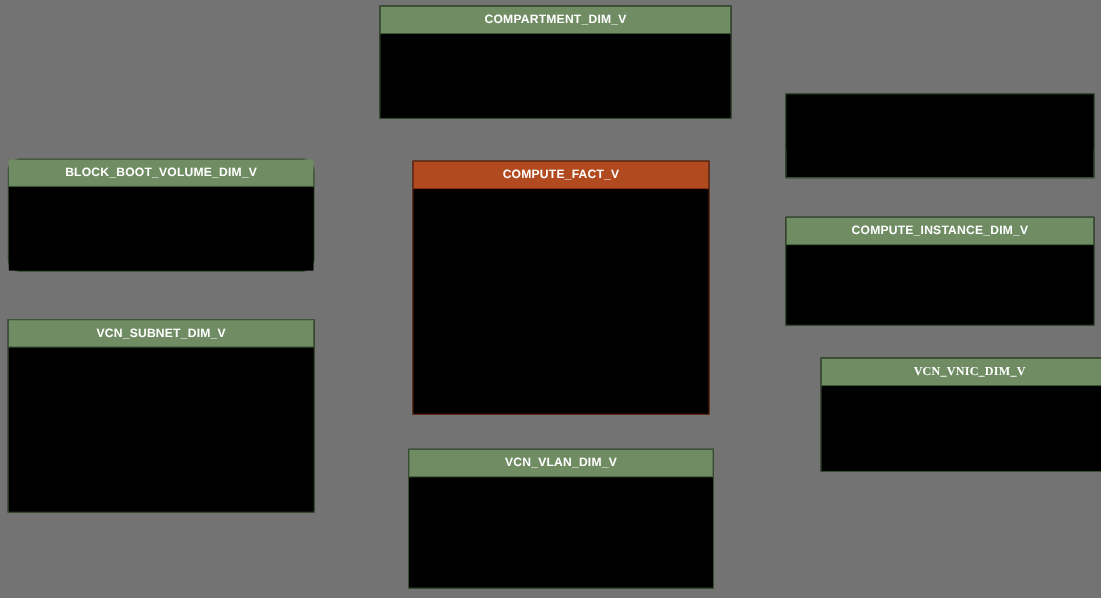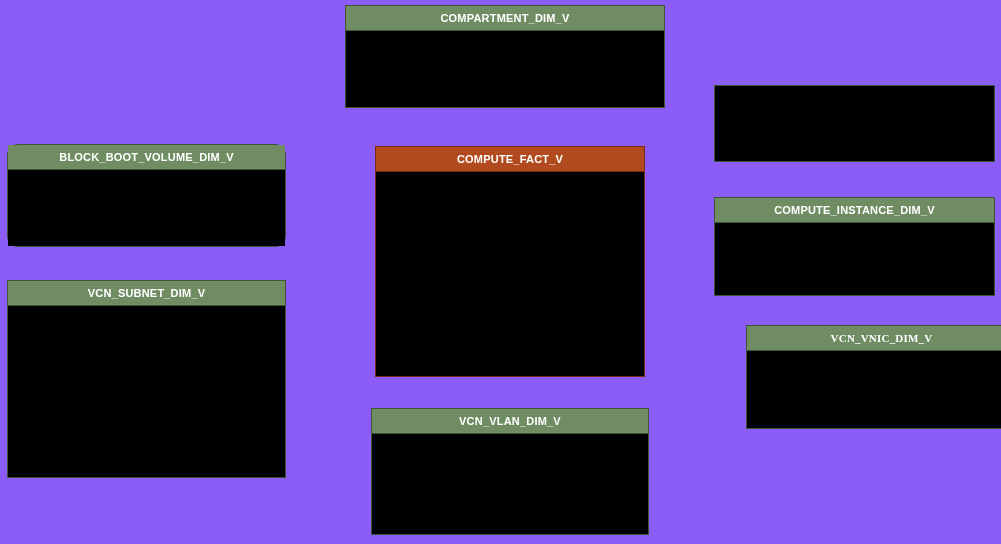--- a/index.html
+++ b/index.html
@@ -5,21 +5,21 @@
   html, body {
     margin: 0;
     padding: 0;
     background: #000000;
     font-family: "Liberation Sans", sans-serif;
   }
   #canvas {
     position: relative;
     width: 1001px;
     height: 544px;
-    background: #8b5cf6;
+    background: #737373;
     overflow: hidden;
   }
   .table {
     position: absolute;
     box-sizing: border-box;
     background: #000000;
     border: 1px solid var(--dimension-border, #3c5535);
   }
   .table .header {
     box-sizing: border-box;
@@ -71,21 +71,21 @@
   <div class="table fact" style="left:375px; top:146px; width:270px; height:231px;">
     <div class="header">COMPUTE_FACT_V</div>
     <div class="body"></div>
   </div>
 
   <div class="table dim" style="left:714px; top:197px; width:281px; height:99px;">
     <div class="header">COMPUTE_INSTANCE_DIM_V</div>
     <div class="body"></div>
   </div>
 
-  <div class="table dim" style="left:7px; top:280px; width:279px; height:198px;">
+  <div class="table dim" style="left:7px; top:290px; width:279px; height:176px;">
     <div class="header">VCN_SUBNET_DIM_V</div>
     <div class="body"></div>
   </div>
 
   <div class="table dim" style="left:746px; top:325px; width:271px; height:104px;font-family:Liberation Serif, serif;">
     <div class="header">VCN_VNIC_DIM_V</div>
     <div class="body"></div>
   </div>
 
   <div class="table dim" style="left:371px; top:408px; width:278px; height:127px;">

